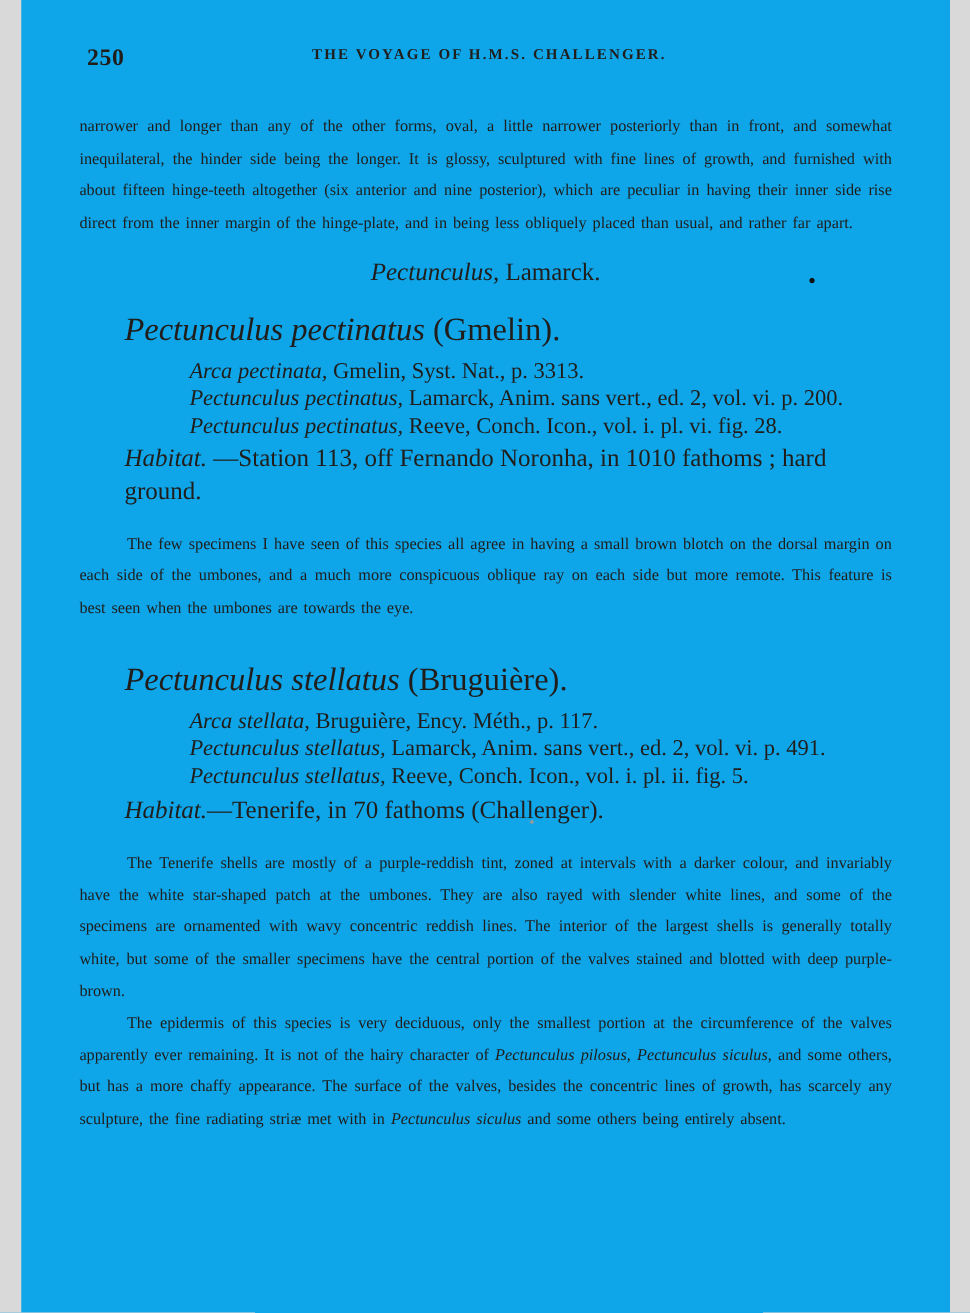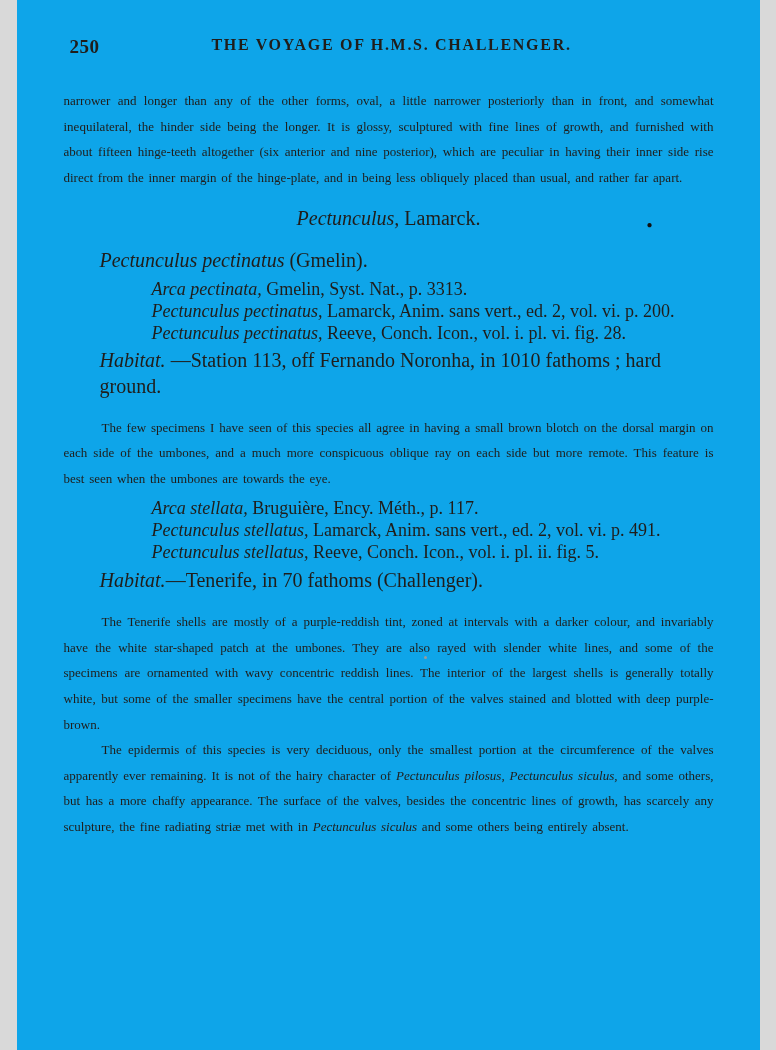--- a/index.html
+++ b/index.html
@@ -8,29 +8,29 @@
     width:743px;height:1050px;
     margin:0 auto;
     background:#0ea5e9;
     overflow:hidden;
     font-family:"Liberation Serif", serif;
     color:#201d1a;
   }
   
   .header{position:absolute;top:36px;left:53px;right:46px;height:24px;}
   .pagenum{position:absolute;left:0;top:0;font-size:19px;font-weight:700;letter-spacing:.5px;}
-  .runtitle{display:block;text-align:center;font-size:16px;font-weight:700;letter-spacing:1.7px;white-space:nowrap;}
+  .runtitle{display:block;text-align:center;font-size:12px;font-weight:700;letter-spacing:1.7px;white-space:nowrap;}
   
   .content{position:absolute;top:58px;left:47px;right:46px;}
   p,h2,h3{margin:0;padding:0;font-weight:400;}
   .body{font-size:13px;line-height:25.6px;text-align:justify;word-spacing:1.5px;}
   .para-continuation{margin-top:30px;}
   .indent{text-indent:38px;}
   .genus-heading{margin-top:17px;text-align:center;font-size:20px;}
-  .species-heading{margin-top:19px;padding-left:36px;font-size:20px;}
+  .species-heading{margin-top:19px;padding-left:36px;font-size:26px;}
   .species-heading.second{margin-top:31px;}
   .synonymy{margin-top:7px;padding-left:88px;font-size:18px;line-height:21.7px;}
   .synonymy p{white-space:nowrap;}
   .habitat{margin-top:4px;padding-left:36px;font-size:20px;line-height:25.6px;}
   .after-habitat{margin-top:15px;}
   .para-tenerife{margin-top:16px;}
   .para-epidermis{margin-top:0;}
   i{font-style:italic;}
   
   .inkdot{position:absolute;left:630px;top:220px;font-size:10px;line-height:10px;color:#111;}
@@ -62,20 +62,21 @@
     <div class="synonymy">
       <p><i>Arca pectinata,</i><span> Gmelin, Syst. Nat., p. 3313.</span></p>
       <p><i>Pectunculus pectinatus,</i><span> Lamarck, Anim. sans vert., ed. 2, vol. vi. p. 200.</span></p>
       <p><i>Pectunculus pectinatus,</i><span> Reeve, Conch. Icon., vol. i. pl. vi. fig. 28.</span></p>
     </div>
 
     <p class="habitat"><i>Habitat.</i><span> —Station 113, off Fernando Noronha, in 1010 fathoms ;  hard ground.</span></p>
 
     <p class="body indent after-habitat"><span>The few specimens I have seen of this species all agree in having a small brown blotch on the dorsal margin on each side of the umbones, and a much more conspicuous oblique ray on each side but more remote.  This feature is best seen when the umbones are towards the eye.</span></p>
 
+    <h3 class="species-heading second"><i>Pectunculus stellatus</i><span> (Bruguière).</span></h3>
 
     <div class="synonymy">
       <p><i>Arca stellata,</i><span> Bruguière, Ency. Méth., p. 117.</span></p>
       <p><i>Pectunculus stellatus,</i><span> Lamarck, Anim. sans vert., ed. 2, vol. vi. p. 491.</span></p>
       <p><i>Pectunculus stellatus,</i><span> Reeve, Conch. Icon., vol. i. pl. ii. fig. 5.</span></p>
     </div>
 
     <p class="habitat"><i>Habitat.</i><span>—Tenerife, in 70 fathoms (Challenger).</span></p>
 
     <p class="body indent para-tenerife"><span>The Tenerife shells are mostly of a purple-reddish tint, zoned at intervals with a darker colour, and invariably have the white star-shaped patch at the umbones.  They are also rayed with slender white lines, and some of the specimens are ornamented with wavy concentric reddish lines.  The interior of the largest shells is generally totally white, but some of the smaller specimens have the central portion of the valves stained and blotted with deep purple-brown.</span></p>

